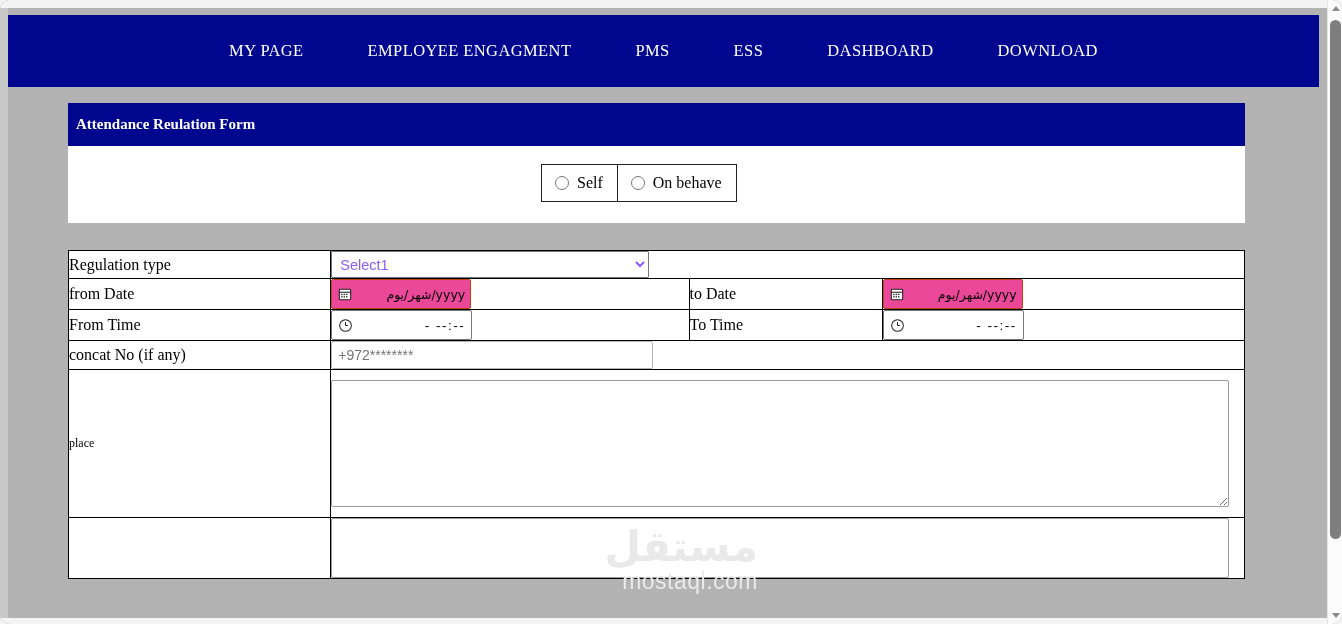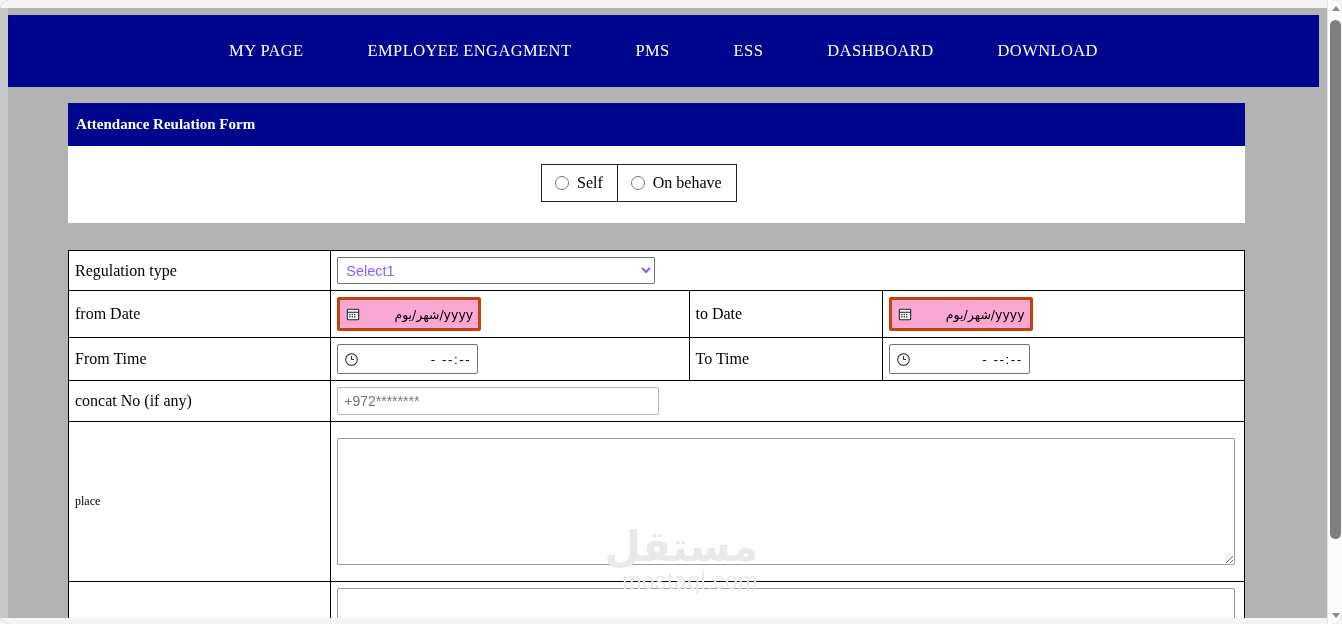--- a/index.html
+++ b/index.html
@@ -140,21 +140,21 @@
     left: 68px;
     top: 250px;
     width: 1177px;
     border-collapse: collapse;
     background: #ffffff;
     table-layout: fixed;
   }
   .form-table td {
     border: 1px solid #000000;
     background: #ffffff;
-    padding: 6px;
+    padding: 0;
     vertical-align: middle;
   }
   .lbl {
     font-family: "Liberation Serif", serif;
     font-size: 16px;
     color: #000000;
     padding: 10px 0 10px 12px;
   }
   .cell-pad {
     padding: 8px 0 8px 6px;
@@ -178,23 +178,23 @@
     border: 1px solid #767676;
     background: #ffffff;
     border-radius: 1px;
   }
 
   .date-input {
     display: inline-flex;
     align-items: center;
     width: 127px;
     height: 28px;
-    border: 3px solid #c2410c;
+    border: 1px solid #c2410c;
     border-radius: 2px;
-    background: #f9a8d4;
+    background: #ec4899;
     padding: 0 5px 0 6px;
     cursor: text;
   }
   .date-input .cal-ico {
     flex: 0 0 auto;
     width: 14px;
     height: 14px;
     display: block;
   }
   .date-ph {

